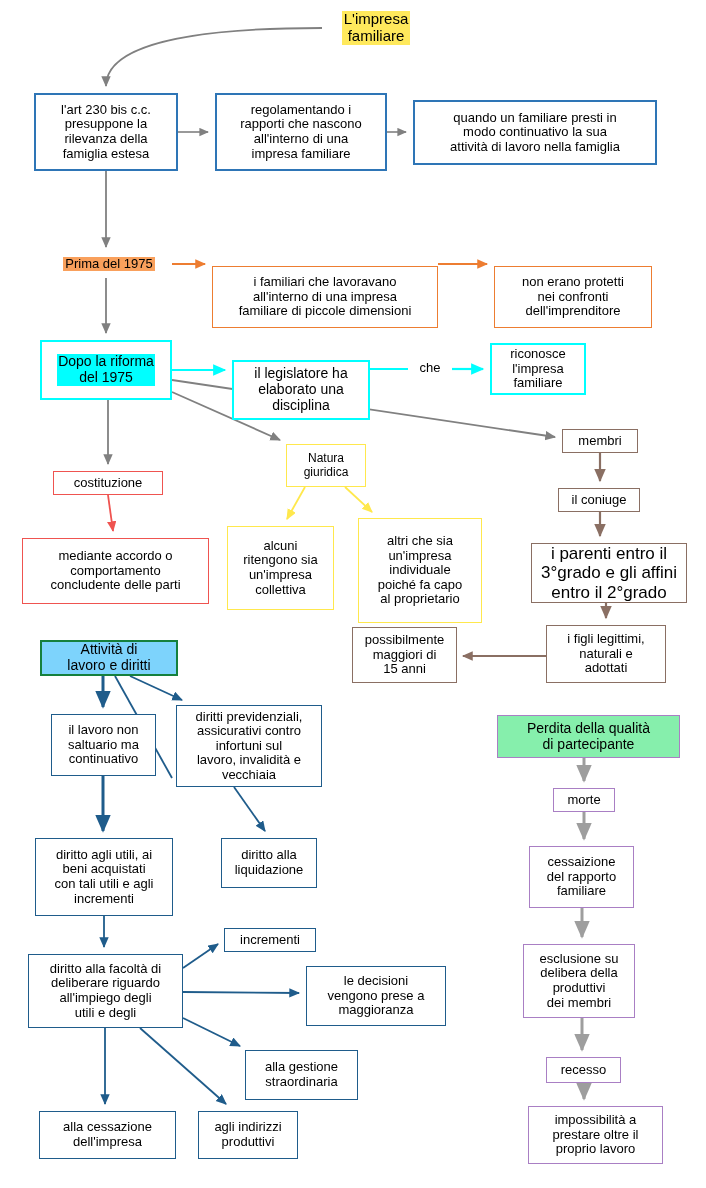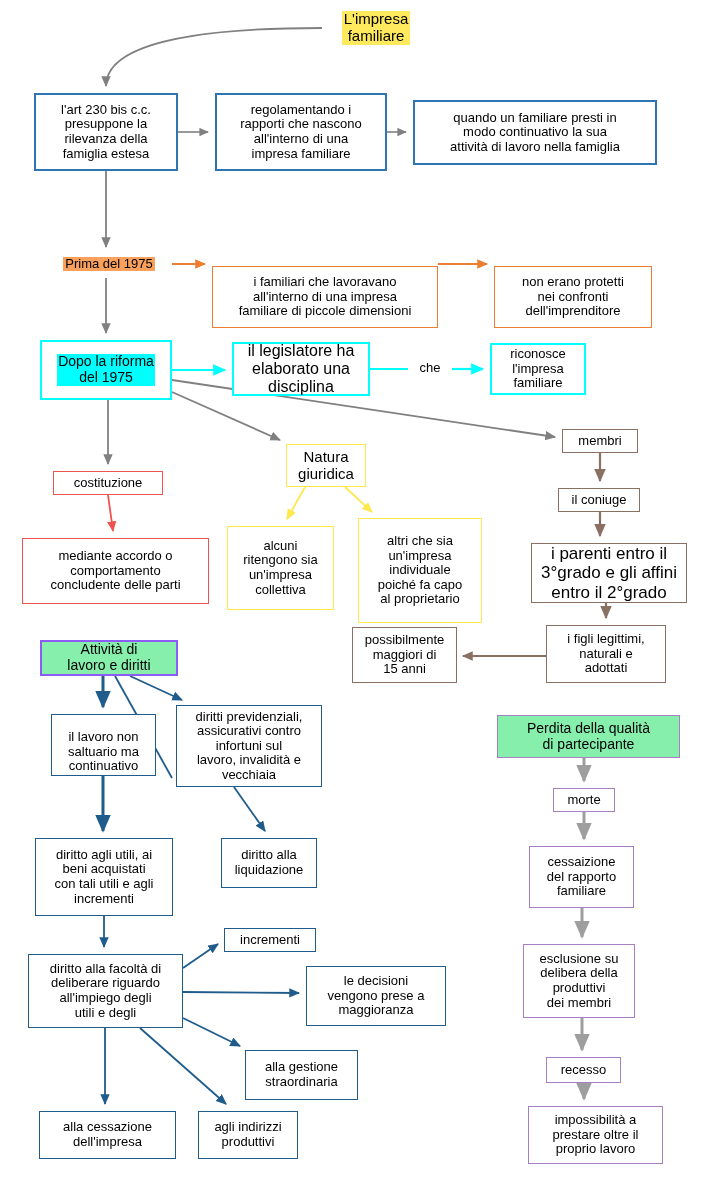--- a/index.html
+++ b/index.html
@@ -28,21 +28,21 @@
     justify-content:center;
     text-align:center;
     color:#000;
     line-height:1.12;
     white-space:pre-line;
     padding:1px 3px;
     z-index:2;
   }
   
   .blue   {border:2px solid #2e75b6;background:#ffffff;}
-  .bluefill{border:2px solid #8b5cf6;background:#86efac;}
+  .bluefill{border:2px solid #15803d;background:#7dd3fc;}
   .bluethin{border:1.6px solid #1f5c8b;background:#ffffff;}
   .orange {border:1.6px solid #ed7d31;background:#ffffff;margin-top:34px;}
   .cyan   {border:2px solid #00ffff;background:#ffffff;}
   .red    {border:1.6px solid #ef5350;background:#ffffff;}
   .yellow {border:1.6px solid #ffe84d;background:#ffffff;}
   .brown  {border:1.6px solid #8a6f63;background:#ffffff;}
   .purple {border:1.6px solid #a97fc4;background:#ffffff;}
   .purplefill{border:1.6px solid #a97fc4;background:#86efac;}
   .plain  {border:none;background:transparent;}
   
@@ -170,32 +170,32 @@
 attività di lavoro nella famiglia</span></div>
       <div class="node plain hl-orange" style="left: 48px; top: 254px; width: 122px; height: 20px; font-size: 13px;"><span>Prima del 1975</span></div>
       <div class="node orange" style="left: 212px; top: 232px; width: 226px; height: 62px; font-size: 13px;"><span>i familiari che lavoravano
 all'interno di una impresa
 familiare di piccole dimensioni</span></div>
       <div class="node orange" style="left: 494px; top: 232px; width: 158px; height: 62px; font-size: 13px;"><span>non erano protetti
 nei confronti
 dell'imprenditore</span></div>
       <div class="node cyan hl-cyan" style="left: 40px; top: 340px; width: 132px; height: 60px; font-size: 14px;"><span>Dopo la riforma
 del 1975</span></div>
-      <div class="node cyan" style="left: 232px; top: 342px; width: 138px; height: 54px; font-size: 16px;"><span>il legislatore ha
+      <div class="node cyan" style="left: 232px; top: 360px; width: 138px; height: 60px; font-size: 14px;"><span>il legislatore ha
 elaborato una
 disciplina</span></div>
       <div class="node plain" style="left: 410px; top: 358px; width: 40px; height: 20px; font-size: 13px;"><span>che</span></div>
       <div class="node cyan" style="left: 490px; top: 343px; width: 96px; height: 52px; font-size: 13px;"><span>riconosce
 l'impresa
 familiare</span></div>
       <div class="node red" style="left: 53px; top: 471px; width: 110px; height: 24px; font-size: 13px;"><span>costituzione</span></div>
       <div class="node red" style="left: 22px; top: 538px; width: 187px; height: 66px; font-size: 13px;"><span>mediante accordo o
 comportamento
 concludente delle parti</span></div>
-      <div class="node yellow" style="left: 286px; top: 444px; width: 80px; height: 43px; font-size: 15px;"><span>Natura
+      <div class="node yellow" style="left: 286px; top: 444px; width: 80px; height: 43px; font-size: 12px;"><span>Natura
 giuridica</span></div>
       <div class="node yellow" style="left: 227px; top: 526px; width: 107px; height: 84px; font-size: 13px;"><span>alcuni
 ritengono sia
 un'impresa
 collettiva</span></div>
       <div class="node yellow" style="left: 358px; top: 518px; width: 124px; height: 105px; font-size: 13px;"><span>altri che sia
 un'impresa
 individuale
 poiché fa capo
 al proprietario</span></div>
@@ -205,21 +205,21 @@
 3°grado e gli affini
 entro il 2°grado</span></div>
       <div class="node brown" style="left: 546px; top: 625px; width: 120px; height: 58px; font-size: 13px;"><span>i figli legittimi,
 naturali e
 adottati</span></div>
       <div class="node brown" style="left: 352px; top: 627px; width: 105px; height: 56px; font-size: 13px;"><span>possibilmente
 maggiori di
 15 anni</span></div>
       <div class="node bluefill" style="left: 40px; top: 640px; width: 138px; height: 36px; font-size: 14px;"><span>Attività di
 lavoro e diritti</span></div>
-      <div class="node bluethin" style="left: 51px; top: 714px; width: 105px; height: 62px; font-size: 13px; align-items: flex-end;"><span>il lavoro non
+      <div class="node bluethin" style="left: 51px; top: 714px; width: 105px; height: 62px; font-size: 13px;"><span>il lavoro non
 saltuario ma
 continuativo</span></div>
       <div class="node bluethin" style="left: 176px; top: 705px; width: 146px; height: 82px; font-size: 13px;"><span>diritti previdenziali,
 assicurativi contro
 infortuni sul
 lavoro, invalidità e
 vecchiaia</span></div>
       <div class="node bluethin" style="left: 221px; top: 838px; width: 96px; height: 50px; font-size: 13px;"><span>diritto alla
 liquidazione</span></div>
       <div class="node bluethin" style="left: 35px; top: 838px; width: 138px; height: 78px; font-size: 13px;"><span>diritto agli utili, ai

